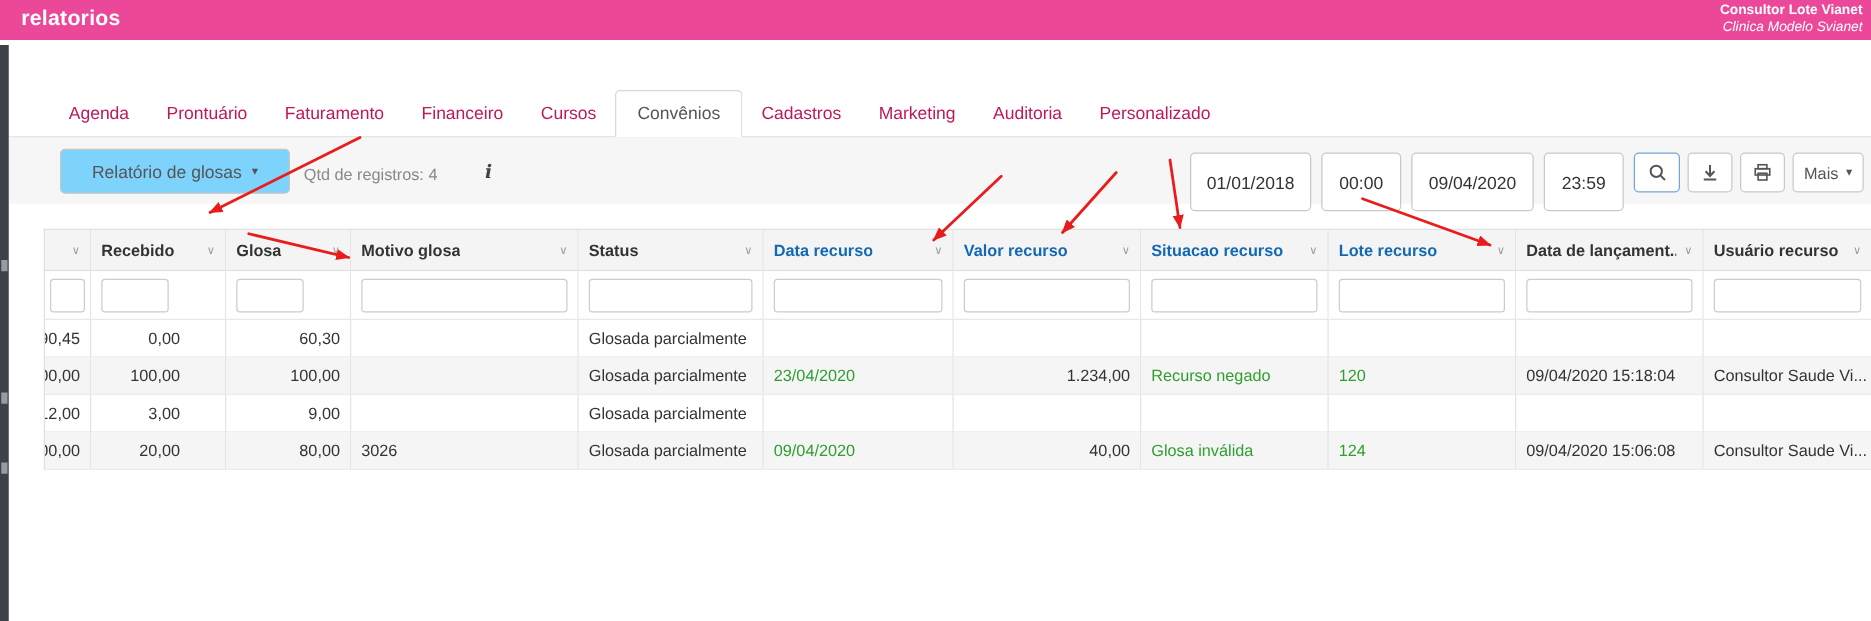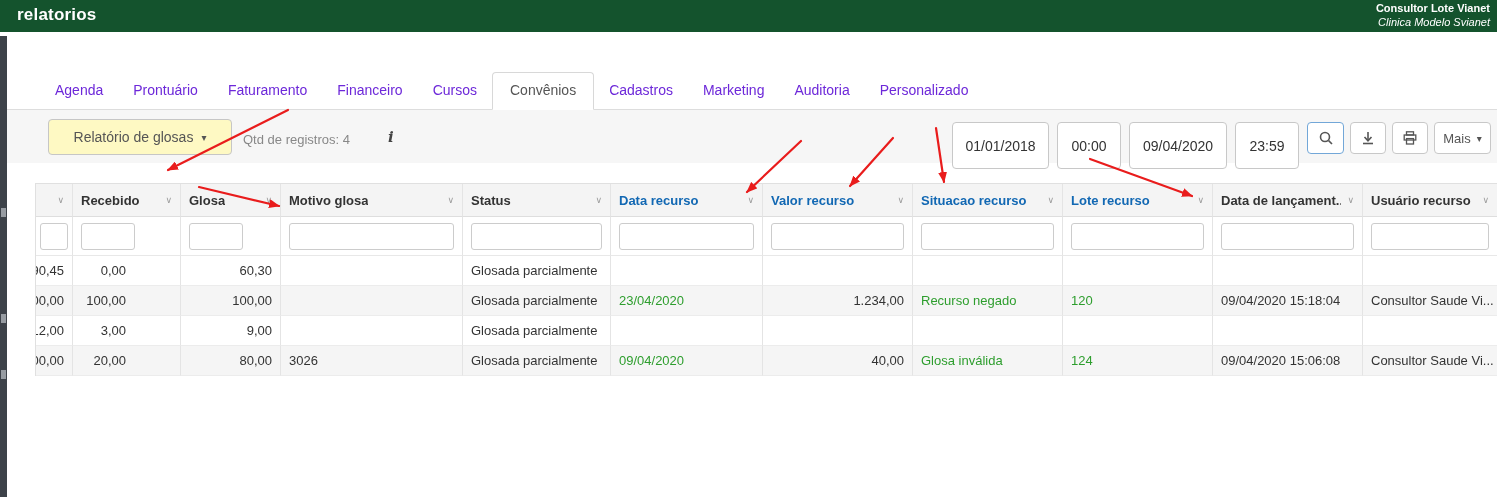--- a/index.html
+++ b/index.html
@@ -1,40 +1,40 @@
 <!DOCTYPE html>
 <html><head>
 <meta charset="utf-8">
 <style>
   * { margin:0; padding:0; box-sizing:border-box; }
   html,body { width:1497px; height:497px; }
   body { font-family:"Liberation Sans","DejaVu Sans",sans-serif; background:#fff; }
   #app { position:relative; width:1497px; height:497px; overflow:hidden; background:#fff; }
 
   
-  .navbar { position:absolute; left:0; top:0; width:1497px; height:32px; background:#14532d; color:#fff; z-index:5; }
+  .navbar { position:absolute; left:0; top:0; width:1497px; height:32px; background:#ec4899; color:#fff; z-index:5; }
   .nav-title { position:absolute; left:17px; top:5px; font-size:17px; font-weight:bold; letter-spacing:.2px; }
   .nav-user { position:absolute; right:7px; top:1px; text-align:right; font-size:11px; line-height:14px; }
   .nav-user-name { font-weight:bold; }
   .nav-user-clinic { font-style:italic; }
 
   
   .left-strip { position:absolute; left:0; top:36px; width:7px; height:461px; background:#3d4249; z-index:4; }
   .strip-mark { position:absolute; left:1px; width:5px; height:9px; background:#979ca2; }
   .sm1 { top:172px; } .sm2 { top:278px; } .sm3 { top:334px; }
 
   
   .tabs { position:absolute; left:40px; top:72px; height:38px; display:flex; z-index:3; }
-  .tab { display:block; padding:0 15px; line-height:37px; font-size:14px; color:#6d28d9; cursor:pointer; text-decoration:none; white-space:nowrap; }
+  .tab { display:block; padding:0 15px; line-height:37px; font-size:14px; color:#be185d; cursor:pointer; text-decoration:none; white-space:nowrap; }
   .tab.active { background:#fff; border:1px solid #d8d8d8; border-bottom:1px solid #fff; border-radius:4px 4px 0 0; color:#555; line-height:35px; padding:0 17px; }
   .tabline { position:absolute; left:7px; top:109px; width:1490px; height:1px; background:#ddd; z-index:1; }
 
   
   .toolbar { position:absolute; left:7px; top:110px; width:1490px; height:53px; background:#f6f6f6; z-index:2; }
-  .report-dd { position:absolute; left:41px; top:9px; width:184px; height:36px; background:#fef9c3; border:1px solid #c6c6c6; border-radius:4px; color:#555; font-size:14px; font-family:inherit; display:flex; align-items:center; justify-content:center; gap:8px; cursor:pointer; }
+  .report-dd { position:absolute; left:41px; top:9px; width:184px; height:36px; background:#7dd3fc; border:1px solid #c6c6c6; border-radius:4px; color:#555; font-size:14px; font-family:inherit; display:flex; align-items:center; justify-content:center; gap:8px; cursor:pointer; }
   .caret { font-size:10px; color:#555; }
   .records { position:absolute; left:236px; top:22px; font-size:13px; color:#888; }
   .info { position:absolute; left:381px; top:18px; font-family:"DejaVu Serif","Liberation Serif",serif; font-style:italic; font-weight:bold; font-size:15px; color:#444; cursor:pointer; }
   .dt { position:absolute; top:12px; height:47px; border:1px solid #c8c8c8; border-radius:4px; background:#fff; font-size:14px; color:#333; text-align:center; font-family:inherit; outline:none; }
   .d1 { left:945px; width:97px; } .t1 { left:1050px; width:64px; }
   .d2 { left:1122px; width:98px; } .t2 { left:1228px; width:64px; }
   .ibtn { position:absolute; top:12px; width:36px; height:32px; background:#fff; border:1px solid #c8c8c8; border-radius:4px; display:flex; align-items:center; justify-content:center; cursor:pointer; color:#555; }
   .ibtn.search { left:1300px; width:37px; border-color:#72a7d8; }
   .ibtn.dl { left:1343px; } .ibtn.pr { left:1385px; }
   .mais { position:absolute; left:1427px; top:12px; width:57px; height:32px; background:#fff; border:1px solid #c8c8c8; border-radius:4px; color:#555; font-size:13px; font-family:inherit; display:flex; align-items:center; justify-content:center; gap:6px; cursor:pointer; }
@@ -52,21 +52,21 @@
   .thead .blue { color:#1268b3; }
   .hlabel { overflow:hidden; }
   .chev { color:#9a9a9a; font-size:9px; font-weight:normal; margin-left:6px; flex:none; }
   .tfilter .tcell { height:39px; border-bottom:1px solid #e8e8e8; background:#fff; }
   .tfilter .c0 { padding:0 4px; }
   .tfilter input { height:27px; border:1px solid #ccc; border-radius:3px; width:100%; padding:0 6px; font-size:13px; font-family:inherit; outline:none; background:#fff; }
   .tfilter .c1 input, .tfilter .c2 input { width:54px; }
   .drow .tcell { height:30px; border-bottom:1px solid #ececec; }
   .drow.alt .tcell { background:#f5f5f5; }
   .num { justify-content:flex-end;text-align:center; }
-  .drow .c1 { padding-right:54px; }
+  .drow .c1 { padding-right:36px; }
   .drow .c2 { }
   .green { color:#2e9e2e; }
 
   
   #arrow-svg { position:absolute; left:0; top:0; width:1497px; height:497px; z-index:60; pointer-events:none; }
   #arrow-svg line { stroke:#e91c1c; stroke-width:2.2; stroke-linecap:round; }
 </style>
 </head>
 <body>
 

